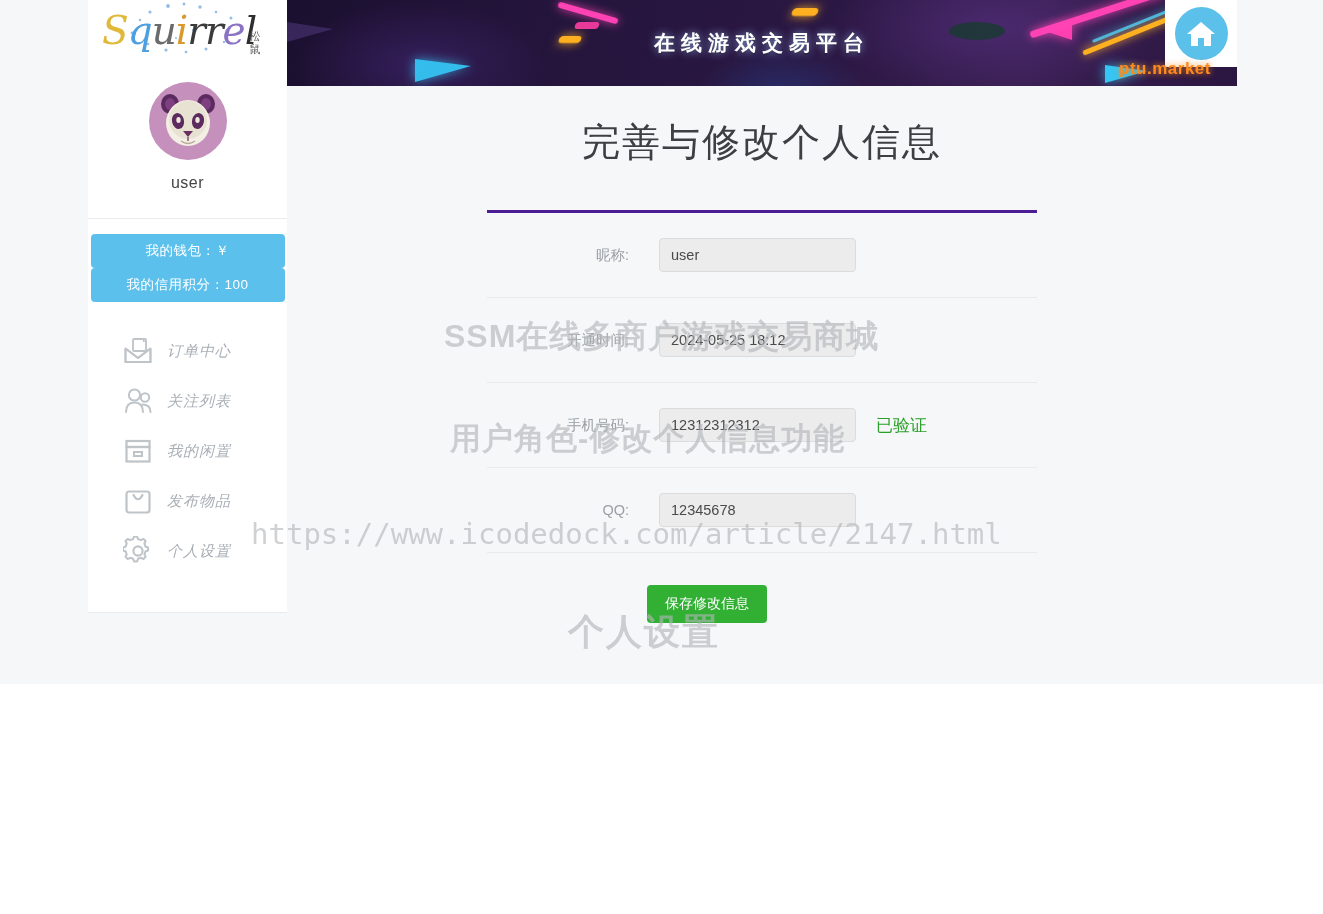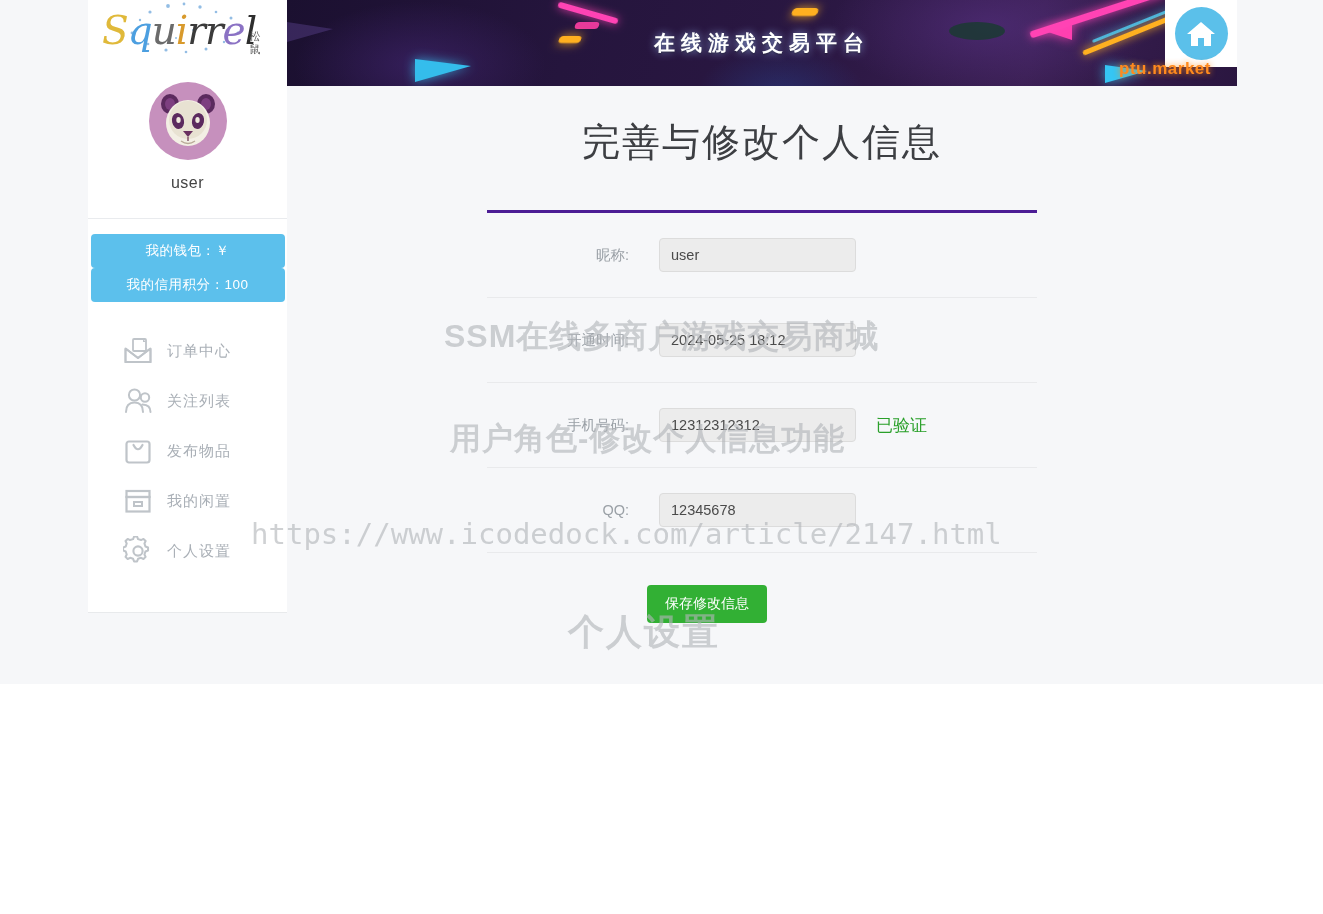--- a/index.html
+++ b/index.html
@@ -297,20 +297,21 @@
     align-items: center;
     height: 50px;
     padding-left: 35px;
     cursor: pointer;
     gap: 14px;
   }
   .nav-label {
     font-size: 15px;
     color: #a9afb6;
     letter-spacing: 1px;
+    font-style: italic;
   }
   .nav-icon { width: 30px; height: 30px; flex: 0 0 30px; }
 
   
   .content {
     position: absolute;
     left: 287px; top: 67px;
     width: 950px;
     min-height: 560px;
   }
@@ -525,33 +526,33 @@
           <circle cx="11.5" cy="9" r="5.6" fill="none" stroke="#bfc4c9" stroke-width="2"></circle>
           <path d="M3 26 Q3 16.5 11.5 16.5 Q20 16.5 20 26" fill="none" stroke="#bfc4c9" stroke-width="2" stroke-linecap="round"></path>
           <circle cx="22" cy="11.5" r="4.2" fill="none" stroke="#bfc4c9" stroke-width="2"></circle>
           <path d="M19.5 18.5 Q27.5 18.8 27.5 26" fill="none" stroke="#bfc4c9" stroke-width="2" stroke-linecap="round"></path>
         </svg>
         <span class="nav-label">关注列表</span>
       </div>
 
       <div class="nav-item">
         <svg class="nav-icon" viewBox="0 0 30 30">
-          <rect x="3.5" y="5.5" width="23" height="21" rx="2.5" fill="none" stroke="#bfc4c9" stroke-width="2.2"></rect>
-          <path d="M10.5 9 Q15 17.5 19.5 9" fill="none" stroke="#bfc4c9" stroke-width="2.2" stroke-linecap="round"></path>
-        </svg>
-        <span class="nav-label">发布物品</span>
-      </div>
-
-      <div class="nav-item">
-        <svg class="nav-icon" viewBox="0 0 30 30">
           <rect x="3.5" y="5" width="23" height="6" fill="none" stroke="#bfc4c9" stroke-width="2.2"></rect>
           <rect x="3.5" y="11" width="23" height="14.5" fill="none" stroke="#bfc4c9" stroke-width="2.2"></rect>
           <rect x="11" y="16" width="8" height="4" fill="none" stroke="#bfc4c9" stroke-width="2"></rect>
         </svg>
         <span class="nav-label">我的闲置</span>
+      </div>
+
+      <div class="nav-item">
+        <svg class="nav-icon" viewBox="0 0 30 30">
+          <rect x="3.5" y="5.5" width="23" height="21" rx="2.5" fill="none" stroke="#bfc4c9" stroke-width="2.2"></rect>
+          <path d="M10.5 9 Q15 17.5 19.5 9" fill="none" stroke="#bfc4c9" stroke-width="2.2" stroke-linecap="round"></path>
+        </svg>
+        <span class="nav-label">发布物品</span>
       </div>
 
       <div class="nav-item">
         <svg class="nav-icon" viewBox="0 0 30 30">
           <path d="M15 2.6 l3.1 1.0 l2.5 -1.2 l2.2 2.2 l-1.2 2.5 l1.0 3.1 l2.7 1.0 v3.1 l-2.7 1.0 l-1.0 3.1 l1.2 2.5 l-2.2 2.2 l-2.5 -1.2 l-3.1 1.0 l-1.0 2.7 h-3.1 l-1.0 -2.7 l-3.1 -1.0 l-2.5 1.2 l-2.2 -2.2 l1.2 -2.5 l-1.0 -3.1 l-2.7 -1.0 v-3.1 l2.7 -1.0 l1.0 -3.1 l-1.2 -2.5 l2.2 -2.2 l2.5 1.2 l3.1 -1.0 l1.0 -2.7 h3.1 z" transform="translate(0.5,0.6) scale(0.97)" fill="none" stroke="#bfc4c9" stroke-width="2.1" stroke-linejoin="round"></path>
           <circle cx="15" cy="15" r="4.6" fill="none" stroke="#bfc4c9" stroke-width="2.1"></circle>
         </svg>
         <span class="nav-label">个人设置</span>
       </div>
 

